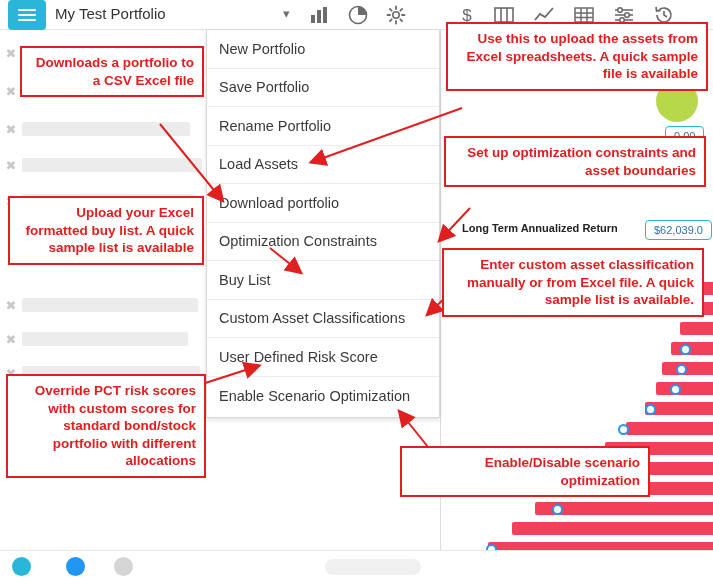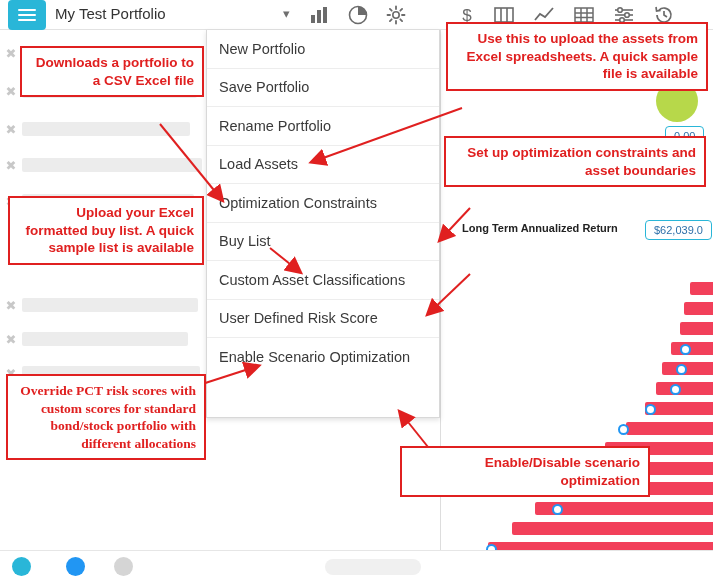--- a/index.html
+++ b/index.html
@@ -337,20 +337,21 @@
     <div class="bar-dot" style="left:46px; top:514px;"></div>
   </div>
 
   <div class="divider-v"></div>
 
   <div class="menu">
     <div class="menu-item">New Portfolio</div>
     <div class="menu-item">Save Portfolio</div>
     <div class="menu-item">Rename Portfolio</div>
     <div class="menu-item">Load Assets</div>
+    <div class="menu-item">Download portfolio</div>
     <div class="menu-item">Optimization Constraints</div>
     <div class="menu-item">Buy List</div>
     <div class="menu-item">Custom Asset Classifications</div>
     <div class="menu-item">User Defined Risk Score</div>
     <div class="menu-item">Enable Scenario Optimization</div>
   </div>
 
   <svg class="arrow-svg">
     <defs>
       <marker id="ah" markerWidth="9" markerHeight="9" refX="7" refY="4.5" orient="auto">
@@ -374,22 +375,23 @@
   </svg>
 
   <div class="callout" style="left:20px; top:46px; width:184px;">Downloads a portfolio to a CSV Excel file</div>
 
   <div class="callout" style="left:446px; top:22px; width:262px;">Use this to upload the assets from Excel spreadsheets. A quick sample file is available</div>
 
   <div class="callout" style="left:444px; top:136px; width:262px;">Set up optimization constraints and asset boundaries</div>
 
   <div class="callout" style="left:8px; top:196px; width:196px;">Upload your Excel formatted buy list. A quick sample list is available</div>
 
-
-  <div class="callout" style="left:6px; top:374px; width:200px;font-family:Liberation Serif, serif;">Override PCT risk scores with custom scores for standard bond/stock portfolio with different allocations</div>
+  <div class="callout" style="left:442px; top:248px; width:262px;">Enter custom asset classification manually or from Excel file. A quick sample list is available.</div>
+
+  <div class="callout" style="left:6px; top:374px; width:200px;">Override PCT risk scores with custom scores for standard bond/stock portfolio with different allocations</div>
 
   <div class="callout" style="left:400px; top:446px; width:250px;">Enable/Disable scenario optimization</div>
 
   <div class="bottombar">
     <div class="bb-dot" style="left:12px; background:#29b6d8;"></div>
     <div class="bb-dot" style="left:66px; background:#2196f3;"></div>
     <div class="bb-dot" style="left:114px; background:#d5d5d5;"></div>
     <div class="bb-pill"></div>
   </div>
 

